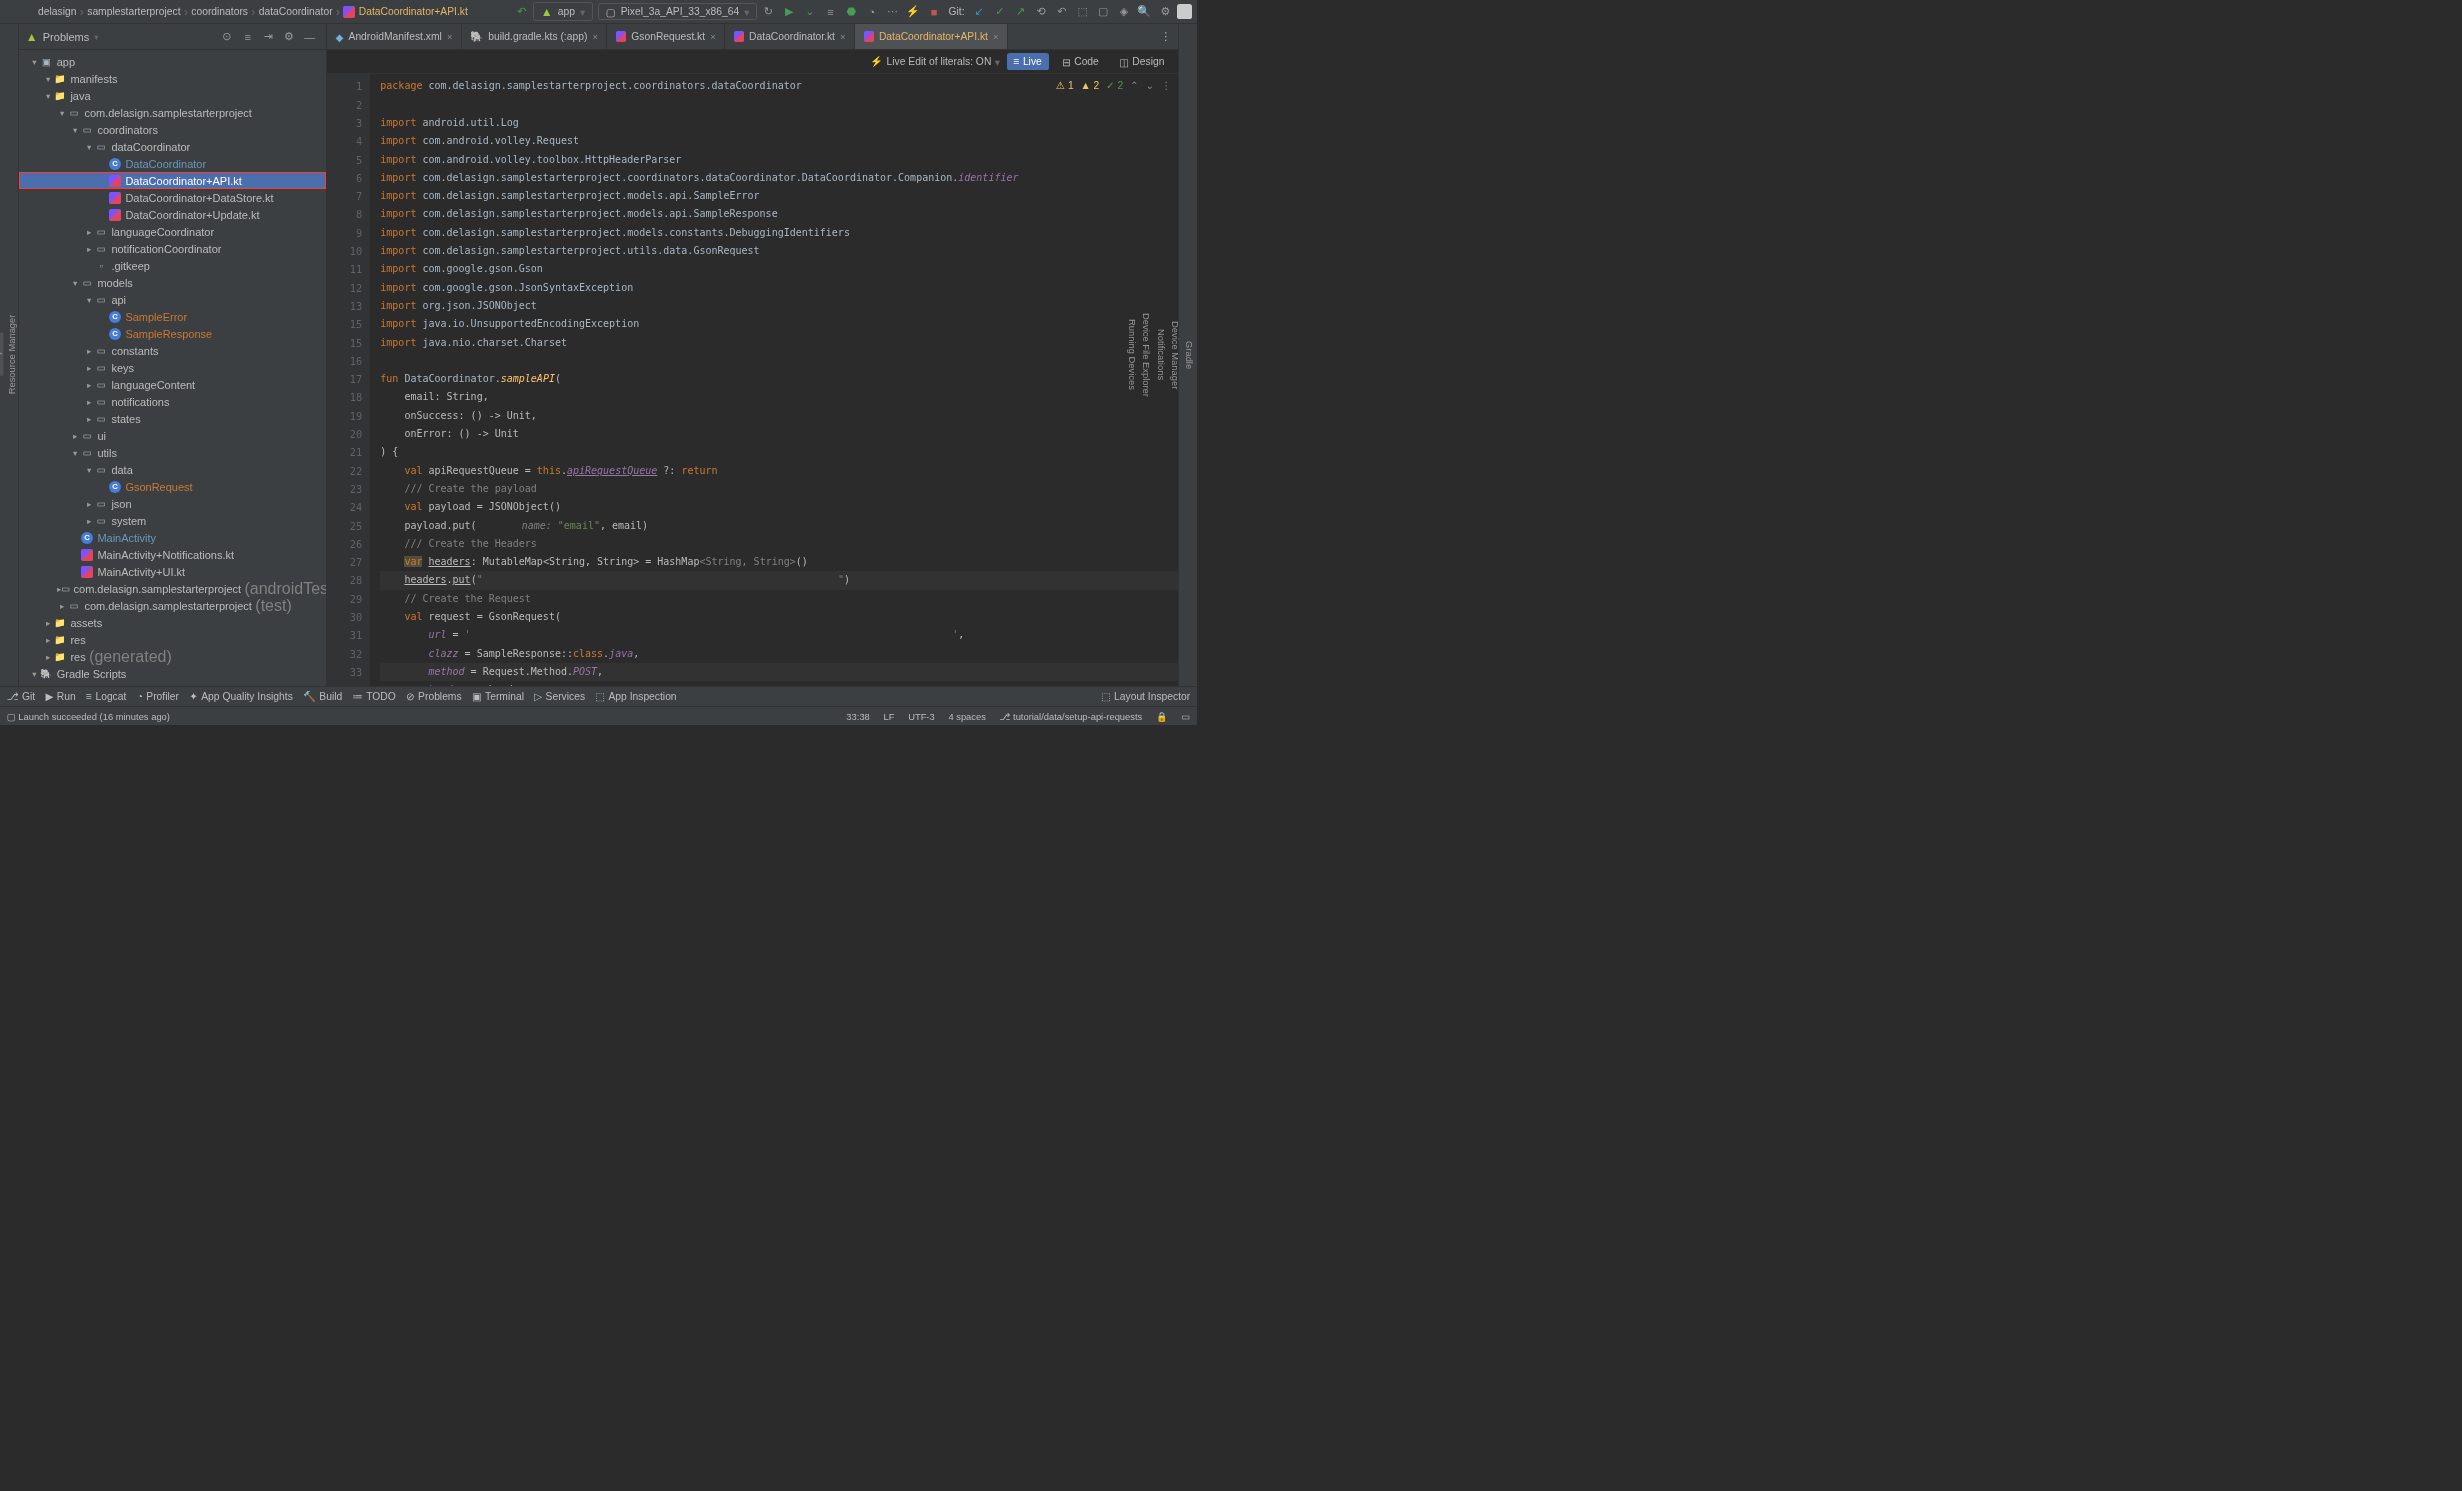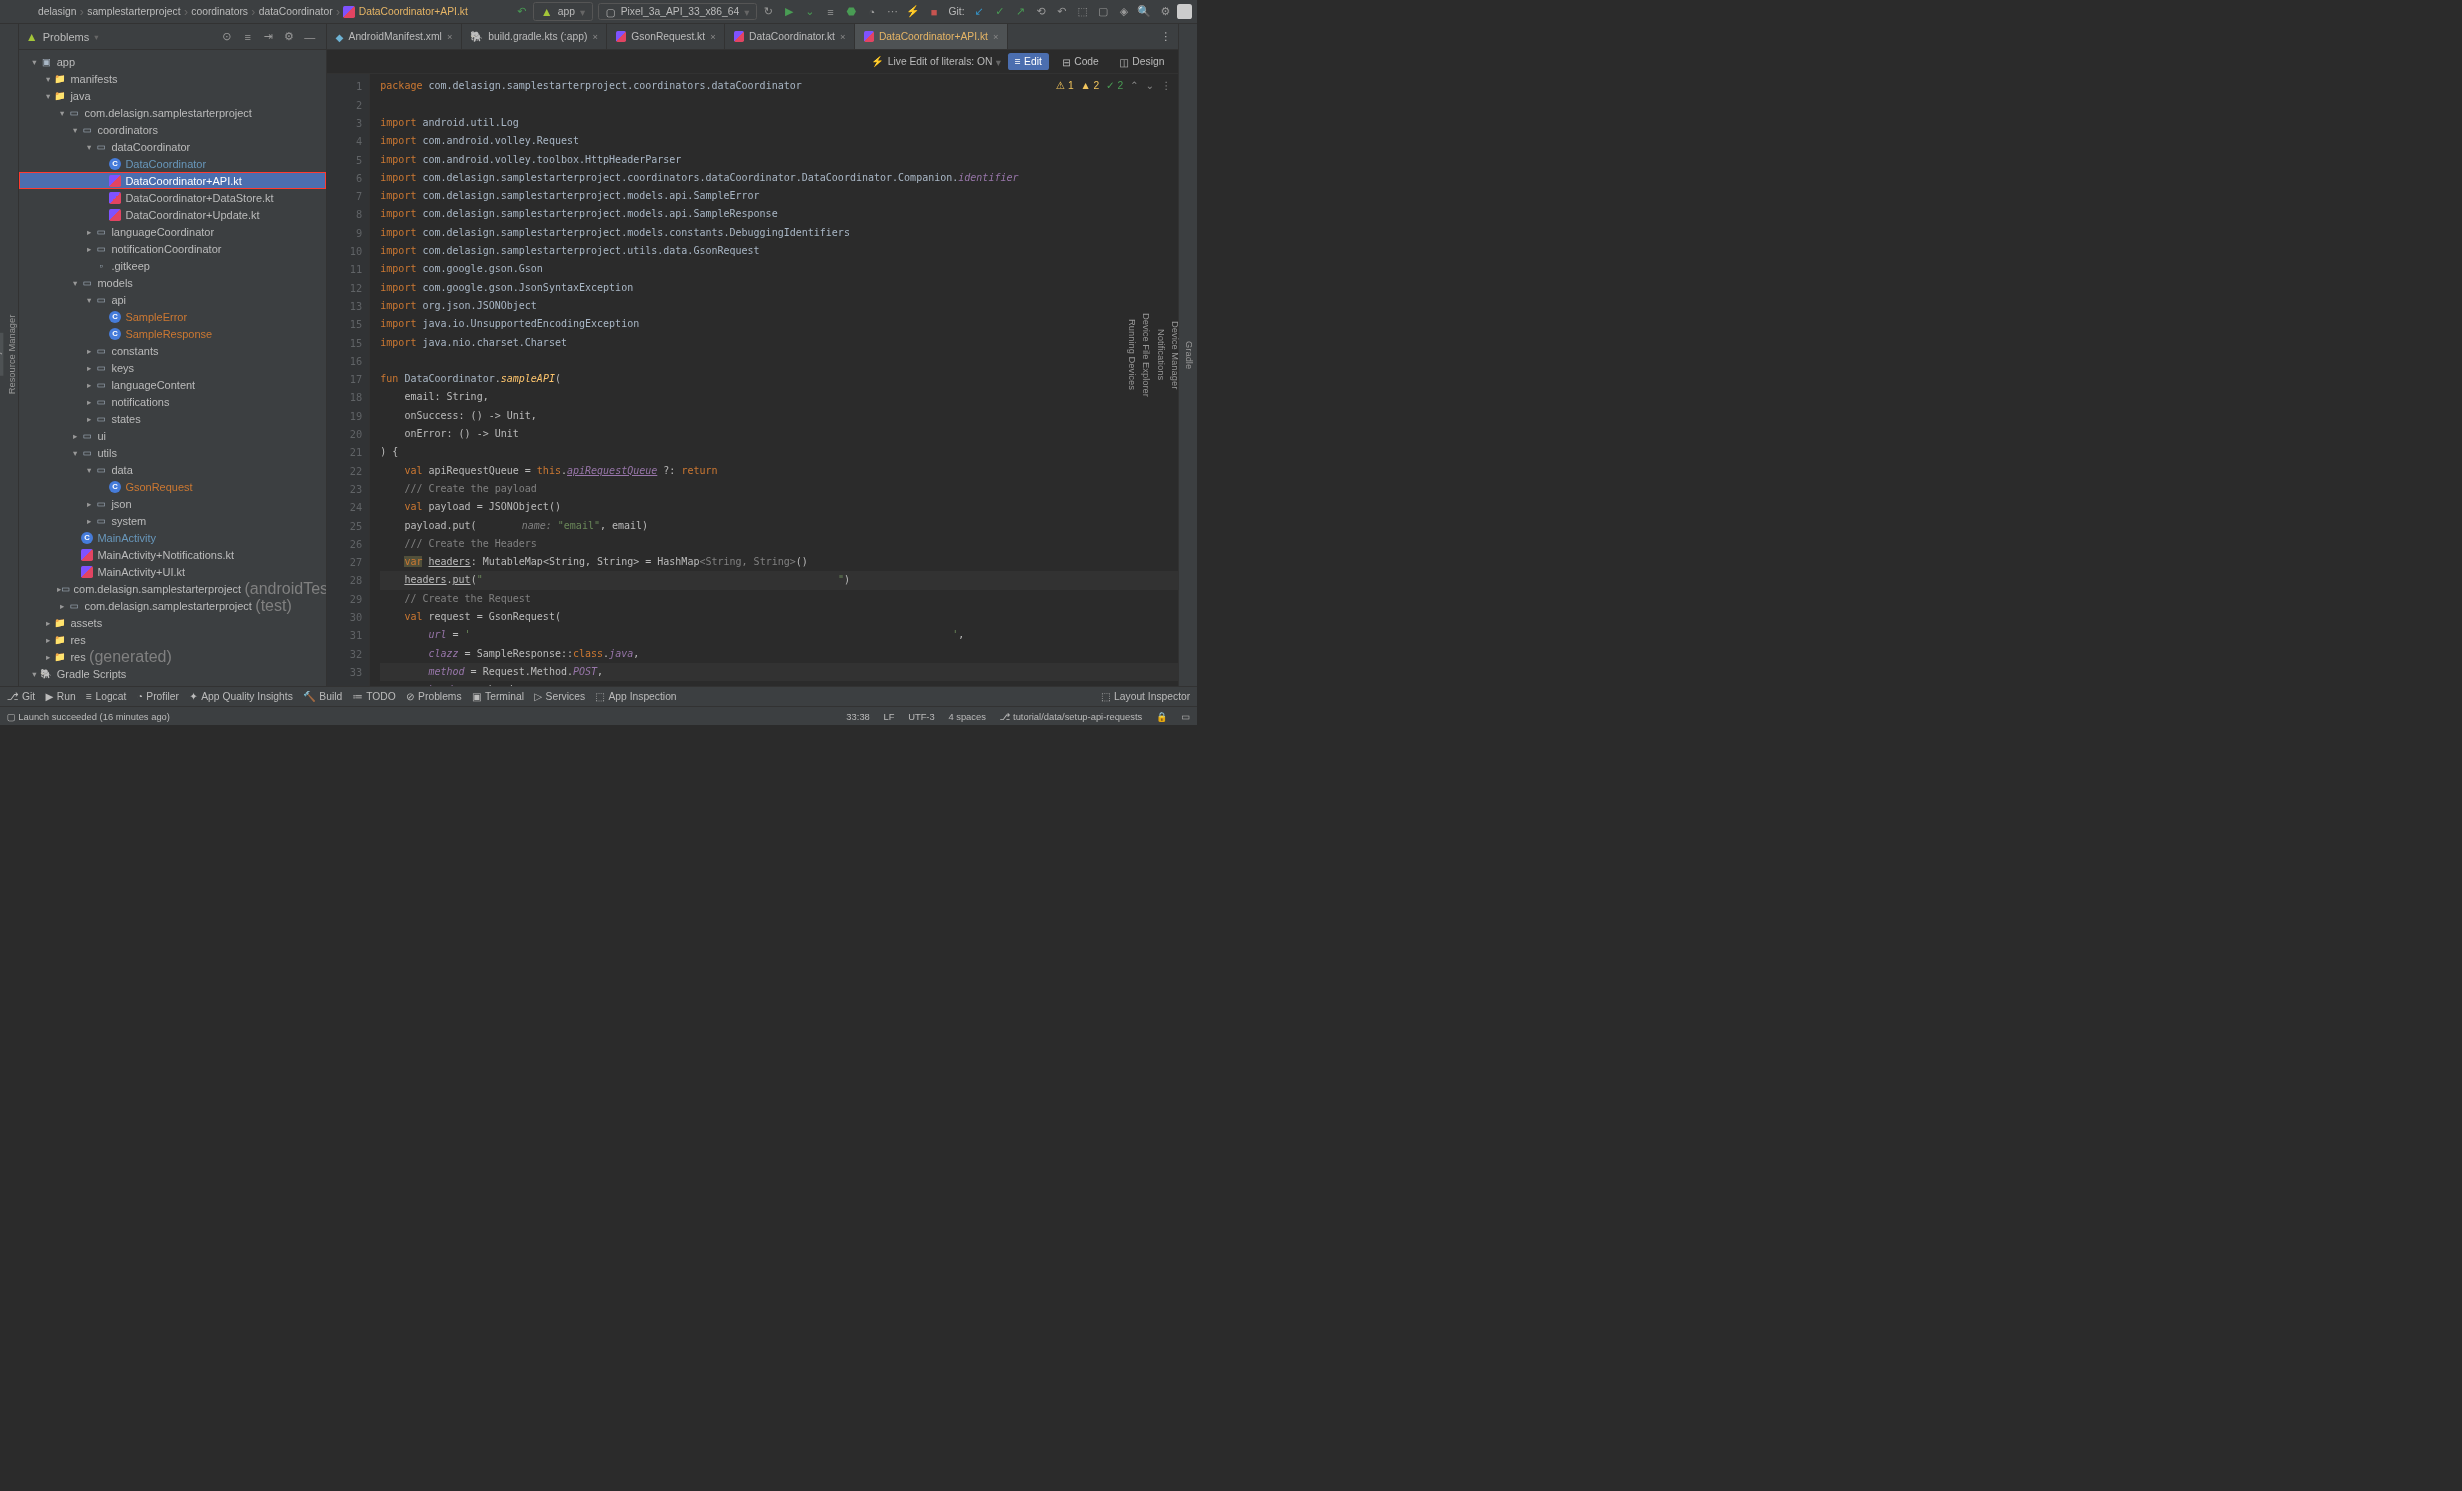--- a/index.html
+++ b/index.html
@@ -420,21 +420,21 @@
           <span class="close">×</span>
         </div>
         <div style="margin-left: auto; padding: 0px 6.8px; display: flex; align-items: center; cursor: pointer;">⋮</div>
       </div>
     <div class="sub-toolbar">
       <span class="live-edit">
           <span style="color:#f2c55c">⚡</span>
           <span>Live Edit of literals: ON</span>
           <span style="color:#666">▾</span>
         </span>
-      <span class="view-btn active">≡ <span>Edit</span></span>
+      <span class="view-btn active">≡ <span>Live</span></span>
       <span class="view-btn">⊟ <span>Code</span></span>
       <span class="view-btn">◫ <span>Design</span></span>
     </div>
     <div class="editor-body">
       <div class="inspect-bar">
         <span class="warn">⚠ <span>1</span></span>
         <span class="warn">▲ <span>2</span></span>
         <span class="ok">✓ <span>2</span></span>
         <span style="color:#888">⌃</span>
           <span style="color:#888">⌄</span>

